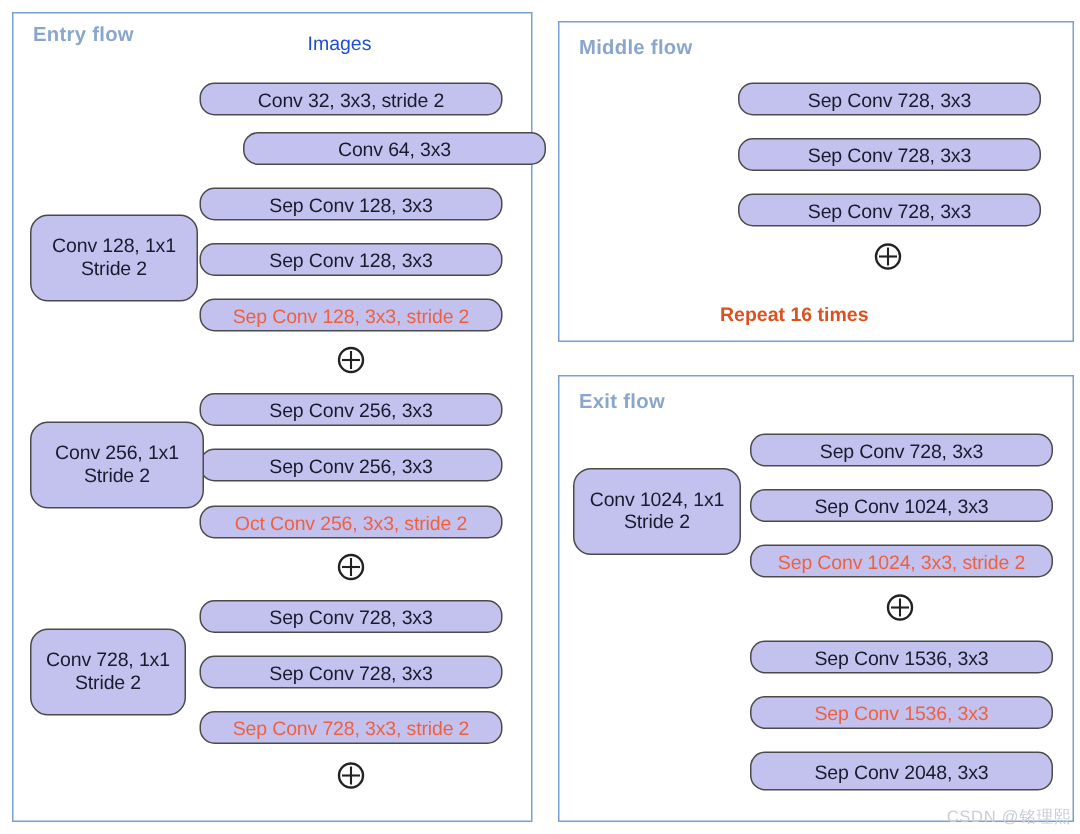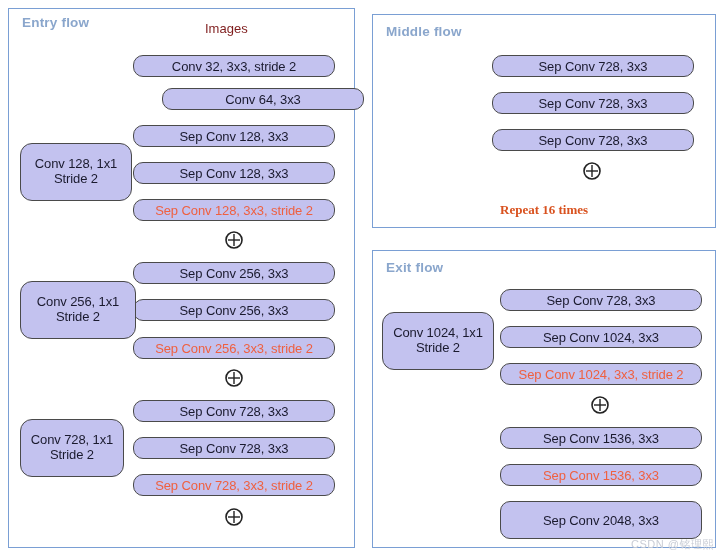--- a/index.html
+++ b/index.html
@@ -64,21 +64,21 @@
   .nbox.red { color: #ef6040; }
   .nbox.shortcut {
     border-radius: 12px;
     flex-direction: column;
     line-height: 1.15;
     font-size: 13px;
   }
   .plain-label {
     position: absolute;
     font-size: 13px;
-    color: #7f1d1d;
+    color: #1d4ed8;
     white-space: nowrap;
   }
   .repeat-label {
     position: absolute;
     font-size: 13px;
     font-weight: bold;
     color: #d9521f;
     white-space: nowrap;
   }
   .watermark {
@@ -121,21 +121,21 @@
   <div class="plain-label" style="left:205px; top:21px;">Images</div>
 
   <div class="nbox" style="left:133px; top:55px; width:202px; height:22px;">Conv 32, 3x3, stride 2</div>
   <div class="nbox" style="left:133px; top:88px; width:202px; height:22px;margin-left:29px;">Conv 64, 3x3</div>
   <div class="nbox" style="left:133px; top:125px; width:202px; height:22px;">Sep Conv 128, 3x3</div>
   <div class="nbox" style="left:133px; top:162px; width:202px; height:22px;">Sep Conv 128, 3x3</div>
   <div class="nbox red" style="left:133px; top:199px; width:202px; height:22px;">Sep Conv 128, 3x3, stride 2</div>
 
   <div class="nbox" style="left:133px; top:262px; width:202px; height:22px;">Sep Conv 256, 3x3</div>
   <div class="nbox" style="left:133px; top:299px; width:202px; height:22px;">Sep Conv 256, 3x3</div>
-  <div class="nbox red" style="left:133px; top:337px; width:202px; height:22px;">Sep Conv 256, 3x3, stride 2</div>
+  <div class="nbox red" style="left:133px; top:337px; width:202px; height:22px;">Oct Conv 256, 3x3, stride 2</div>
 
   <div class="nbox" style="left:133px; top:400px; width:202px; height:22px;">Sep Conv 728, 3x3</div>
   <div class="nbox" style="left:133px; top:437px; width:202px; height:22px;">Sep Conv 728, 3x3</div>
   <div class="nbox red" style="left:133px; top:474px; width:202px; height:22px;">Sep Conv 728, 3x3, stride 2</div>
 
   <div class="nbox shortcut" style="left:20px; top:143px; width:112px; height:58px;">
     <span>Conv 128, 1x1</span>
     <span>Stride 2</span>
   </div>
   <div class="nbox shortcut" style="left:20px; top:281px; width:116px; height:58px;">
@@ -171,31 +171,31 @@
   <div class="nbox" style="left:492px; top:129px; width:202px; height:22px;">Sep Conv 728, 3x3</div>
 
   <svg class="wires" viewBox="0 0 720 556" xmlns="http://www.w3.org/2000/svg">
     <circle cx="592" cy="171" r="8" stroke="#222222" stroke-width="1.6" fill="#ffffff"></circle>
     <g stroke="#222222" stroke-width="1.4">
       <line x1="586" y1="171" x2="598" y2="171"></line>
         <line x1="592" y1="165" x2="592" y2="177"></line>
     </g>
   </svg>
 
-  <div class="repeat-label" style="left:500px; top:202px;font-family:Liberation Serif, serif;">Repeat 16 times</div>
+  <div class="repeat-label" style="left:480px; top:202px;">Repeat 16 times</div>
 
   <div class="panel exit-panel"></div>
   <div class="panel-title" style="left:386px; top:260px;">Exit  flow</div>
 
   <div class="nbox" style="left:500px; top:289px; width:202px; height:22px;">Sep Conv 728, 3x3</div>
   <div class="nbox" style="left:500px; top:326px; width:202px; height:22px;">Sep Conv 1024, 3x3</div>
   <div class="nbox red" style="left:500px; top:363px; width:202px; height:22px;">Sep Conv 1024, 3x3, stride 2</div>
   <div class="nbox" style="left:500px; top:427px; width:202px; height:22px;">Sep Conv 1536, 3x3</div>
   <div class="nbox red" style="left:500px; top:464px; width:202px; height:22px;">Sep Conv 1536, 3x3</div>
-  <div class="nbox" style="left:500px; top:501px; width:202px; height:38px;">Sep Conv 2048, 3x3</div>
+  <div class="nbox" style="left:500px; top:501px; width:202px; height:26px;">Sep Conv 2048, 3x3</div>
 
   <div class="nbox shortcut" style="left:382px; top:312px; width:112px; height:58px;">
     <span>Conv 1024, 1x1</span>
     <span>Stride 2</span>
   </div>
 
   <svg class="wires" viewBox="0 0 720 556" xmlns="http://www.w3.org/2000/svg">
     <circle cx="600" cy="405" r="8" stroke="#222222" stroke-width="1.6" fill="#ffffff"></circle>
     <g stroke="#222222" stroke-width="1.4">
       <line x1="594" y1="405" x2="606" y2="405"></line>

